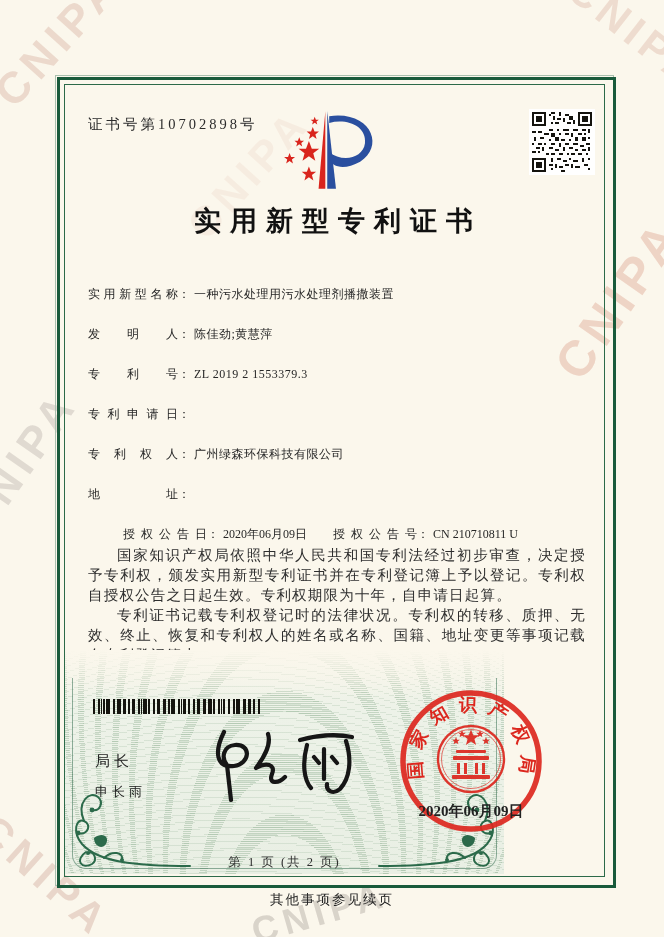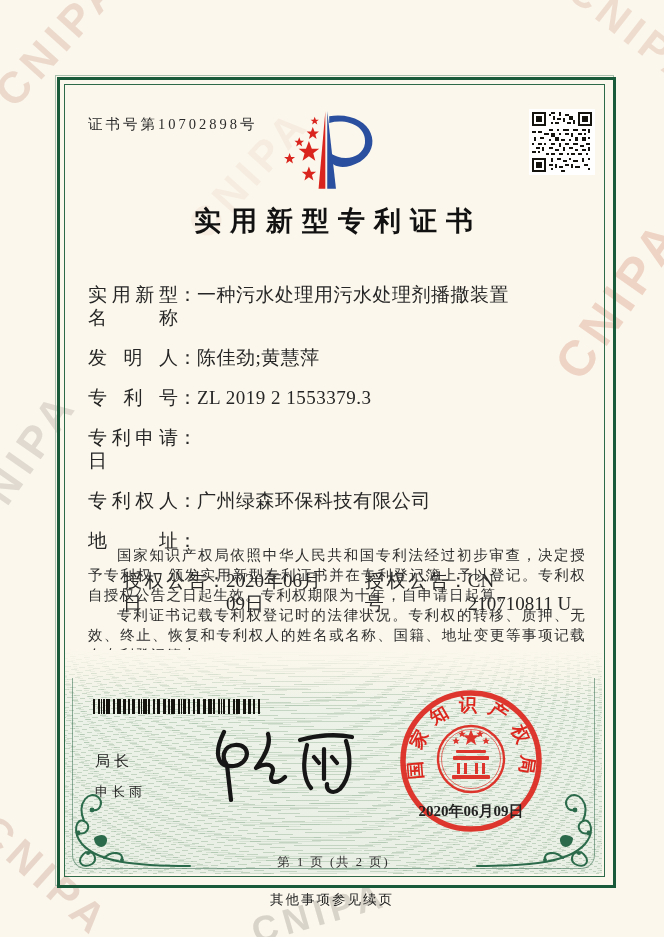--- a/index.html
+++ b/index.html
@@ -27,36 +27,36 @@
   .frame-c{position:absolute;left:64px;top:84px;width:539px;height:791px;border:1px solid #2c6a49;}
   .content{position:absolute;left:65px;top:85px;width:537px;height:789px;}
 
   .cert-no{position:absolute;left:23px;top:30px;font-size:14.5px;letter-spacing:3px;color:#2b2b2b;}
   .logo{position:absolute;left:212px;top:22px;width:116px;height:88px;}
   .qr{position:absolute;left:464px;top:24px;width:66px;height:66px;background:#fff;padding:3px;box-sizing:border-box;}
   .qr svg{display:block;width:60px;height:60px;}
   .title{position:absolute;left:0;right:0;top:118px;text-align:center;
          font-size:27px;font-weight:bold;letter-spacing:9px;text-indent:9px;color:#111;}
 
-  .fields{position:absolute;left:23px;top:198px;right:20px;font-size:19px;color:#262626;}
+  .fields{position:absolute;left:23px;top:198px;right:20px;font-size:12px;color:#262626;}
   .frow{display:flex;margin-bottom:17px;line-height:23px;}
   .lbl{display:inline-block;width:90px;text-align:justify;text-align-last:justify;flex:0 0 90px;}
   .colon{flex:0 0 16px;}
   .colon::before{content:"\FF1A";}
   .val{flex:1;letter-spacing:.5px;}
   .grant-pair{display:flex;line-height:23px;margin-left:35px;}
   .grant-pair.second{margin-left:26px;}
   .grant-pair .lbl{width:84px;flex-basis:84px;}
 
   .body-text{position:absolute;left:23px;top:460px;right:16px;font-size:14.5px;
              line-height:20px;text-align:justify;letter-spacing:1.2px;color:#2e2e2e;}
   .body-text p{margin:0;text-indent:2em;}
 
   
-  .panel{position:absolute;left:0;top:565px;width:537px;height:224px;
+  .panel{position:absolute;left:0;top:565px;width:439px;height:224px;
     background:
       repeating-radial-gradient(140% 90% at 50% 190%, rgba(104,148,110,.30) 0 1px, rgba(0,0,0,0) 1px 6px),
       repeating-radial-gradient(170% 110% at 40% -90%, rgba(104,148,110,.16) 0 1px, rgba(0,0,0,0) 1px 7px),
       linear-gradient(180deg,#f7f5ea 0,#edf2e8 60px,#e9efe4 100%);
   }
   .panel::before{content:"";position:absolute;left:0;right:0;top:0;height:48px;
       background:linear-gradient(180deg,#fbf7ec 0,rgba(251,247,236,0) 100%);}
   .inner-line{position:absolute;left:7px;right:7px;top:28px;bottom:5px;
       border:1px solid rgba(40,100,70,.5);border-top:none;border-radius:0 0 14px 14px;}
   .barcode{position:absolute;left:28px;top:49px;width:168px;height:15px;

